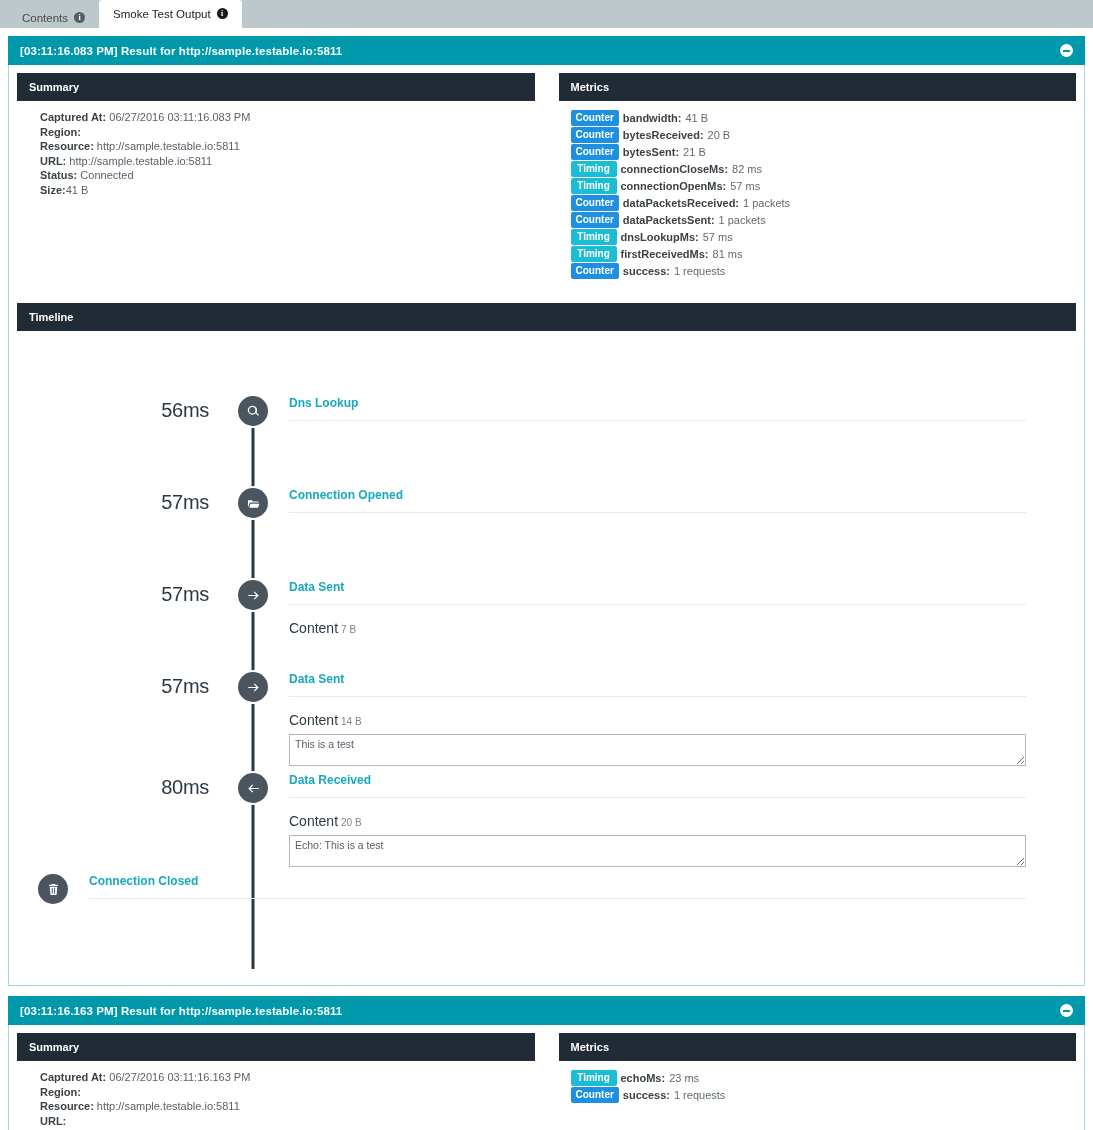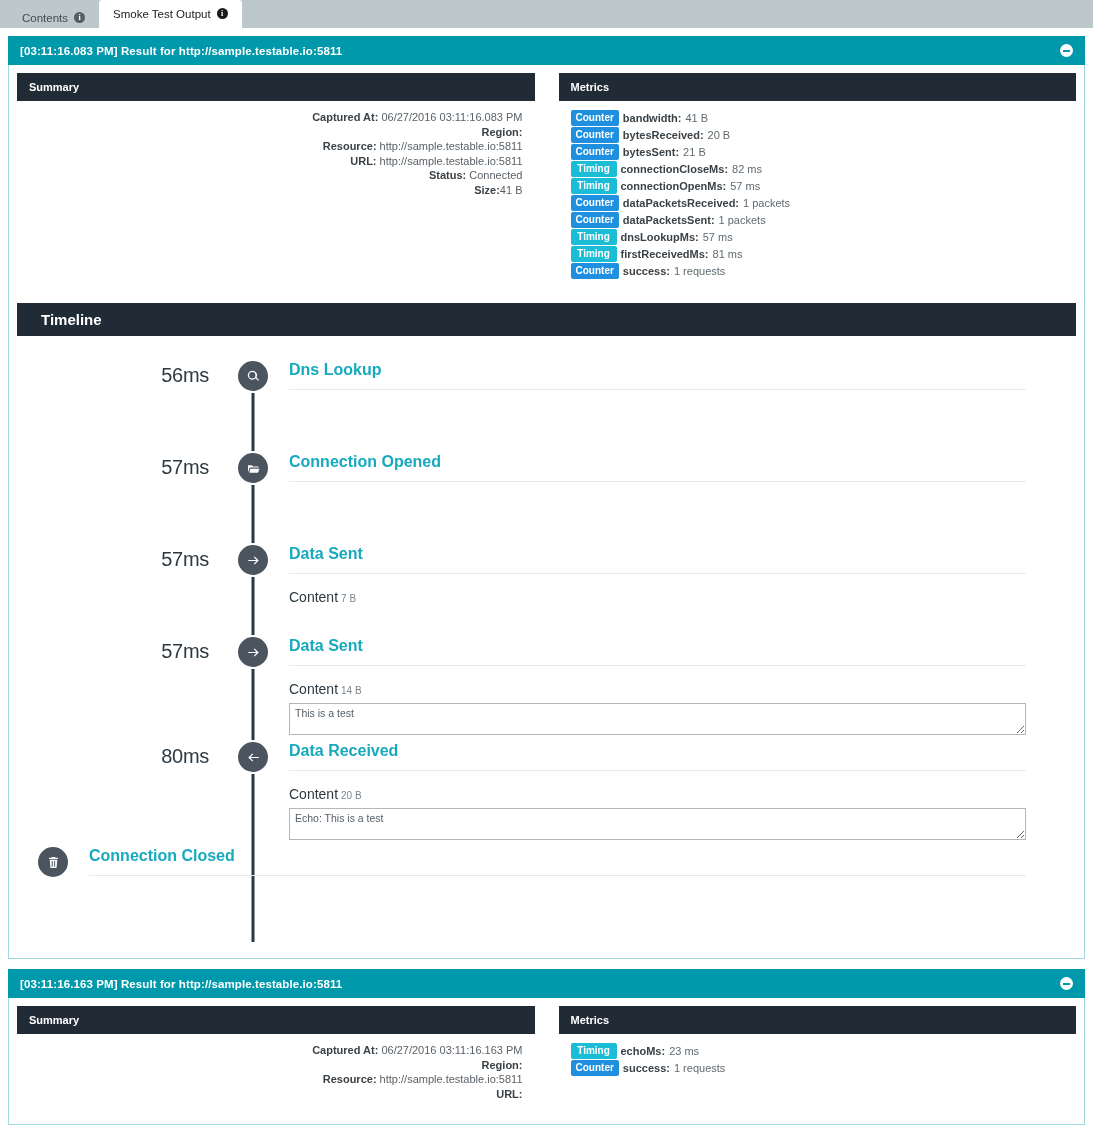--- a/index.html
+++ b/index.html
@@ -106,21 +106,21 @@
     font-size: 11px;
     font-weight: bold;
     padding: 8px 12px;
   }
   .card-body {
     padding: 10px 12px 14px 12px;
     font-size: 11px;
     color: #4b5358;
     line-height: 1.23;
   }
-  .kv { margin: 0 0 1px 0; white-space: nowrap; text-align: right; }
+  .kv { margin: 0 0 1px 11px; white-space: nowrap; }
   .kv b { color: #3b4247; font-weight: bold; }
   .kv span { color: #5a6268; }
 
   .summary-card .card-body { min-height: 128px; }
   .metrics-card .card-body { min-height: 128px; padding-top: 9px; }
 
   
   .metric-row {
     display: flex;
     align-items: center;
@@ -143,27 +143,28 @@
   .badge.counter { background: #1f90e0; }
   .badge.timing  { background: #1bbcd6; }
   .metric-name { font-weight: bold; color: #3b4247; }
   .metric-val  { color: #5f6a70; }
 
   
   .timeline-card { margin-top: 9px; }
   .timeline-head {
     background: #212b36;
     color: #ffffff;
-    font-size: 15px;
+    font-size: 11px;
     font-weight: bold;
-    padding: 8px 24px;
+    padding: 8px 12px;
   }
   .timeline-body {
     padding: 18px 0 18px 0;
     position: relative;
+    margin-top: 40px;
   }
   .tl-line {
     position: absolute;
     left: 236px;
     top: 36px;
     bottom: 8px;
     width: 3px;
     background: #2d3942;
     transform: translateX(-50%);
   }
@@ -204,21 +205,21 @@
   }
   .tl-dot svg { width: 13px; height: 13px; fill: #ffffff; }
   .tl-content {
     flex: 1 1 auto;
     padding-right: 50px;
     padding-top: 7px;
     min-width: 0;
   }
   .tl-title {
     color: #17a9bd;
-    font-size: 16px;
+    font-size: 12px;
     font-weight: bold;
     padding-bottom: 10px;
     border-bottom: 1px solid #e2eced;
   }
   .tl-detail { padding-top: 15px; }
   .content-label {
     font-size: 14px;
     color: #2d3942;
     margin-bottom: 6px;
   }

